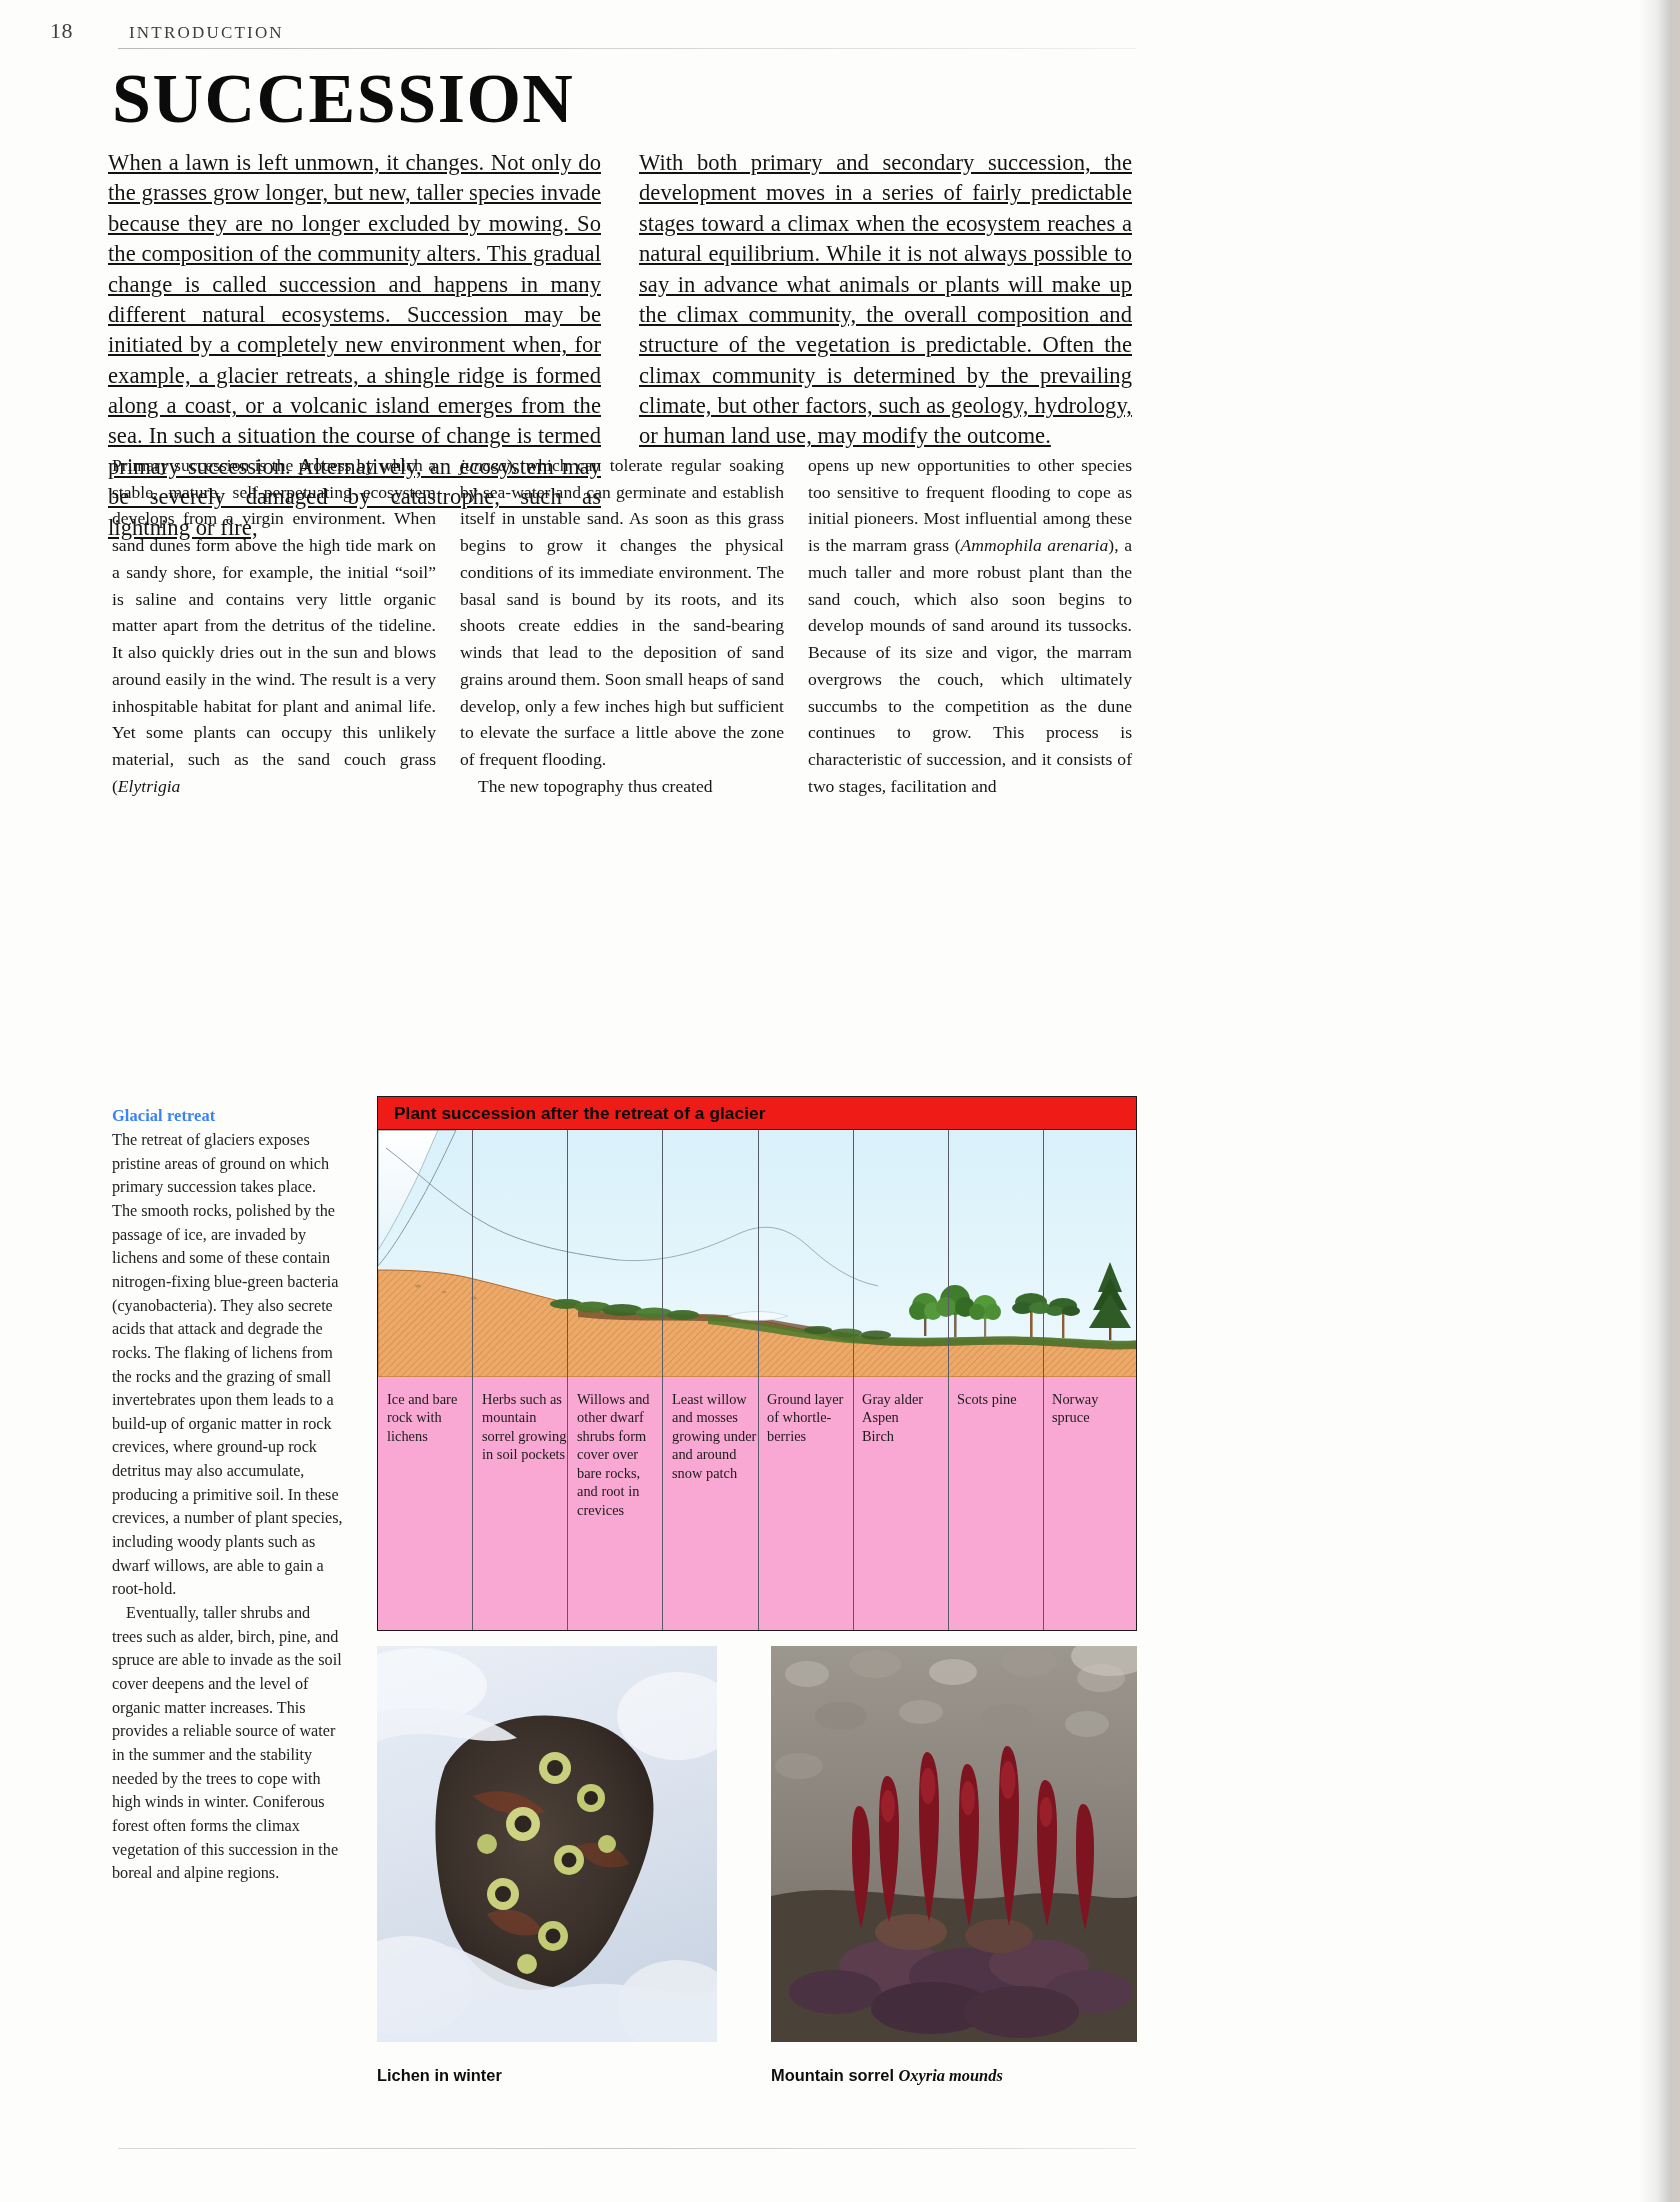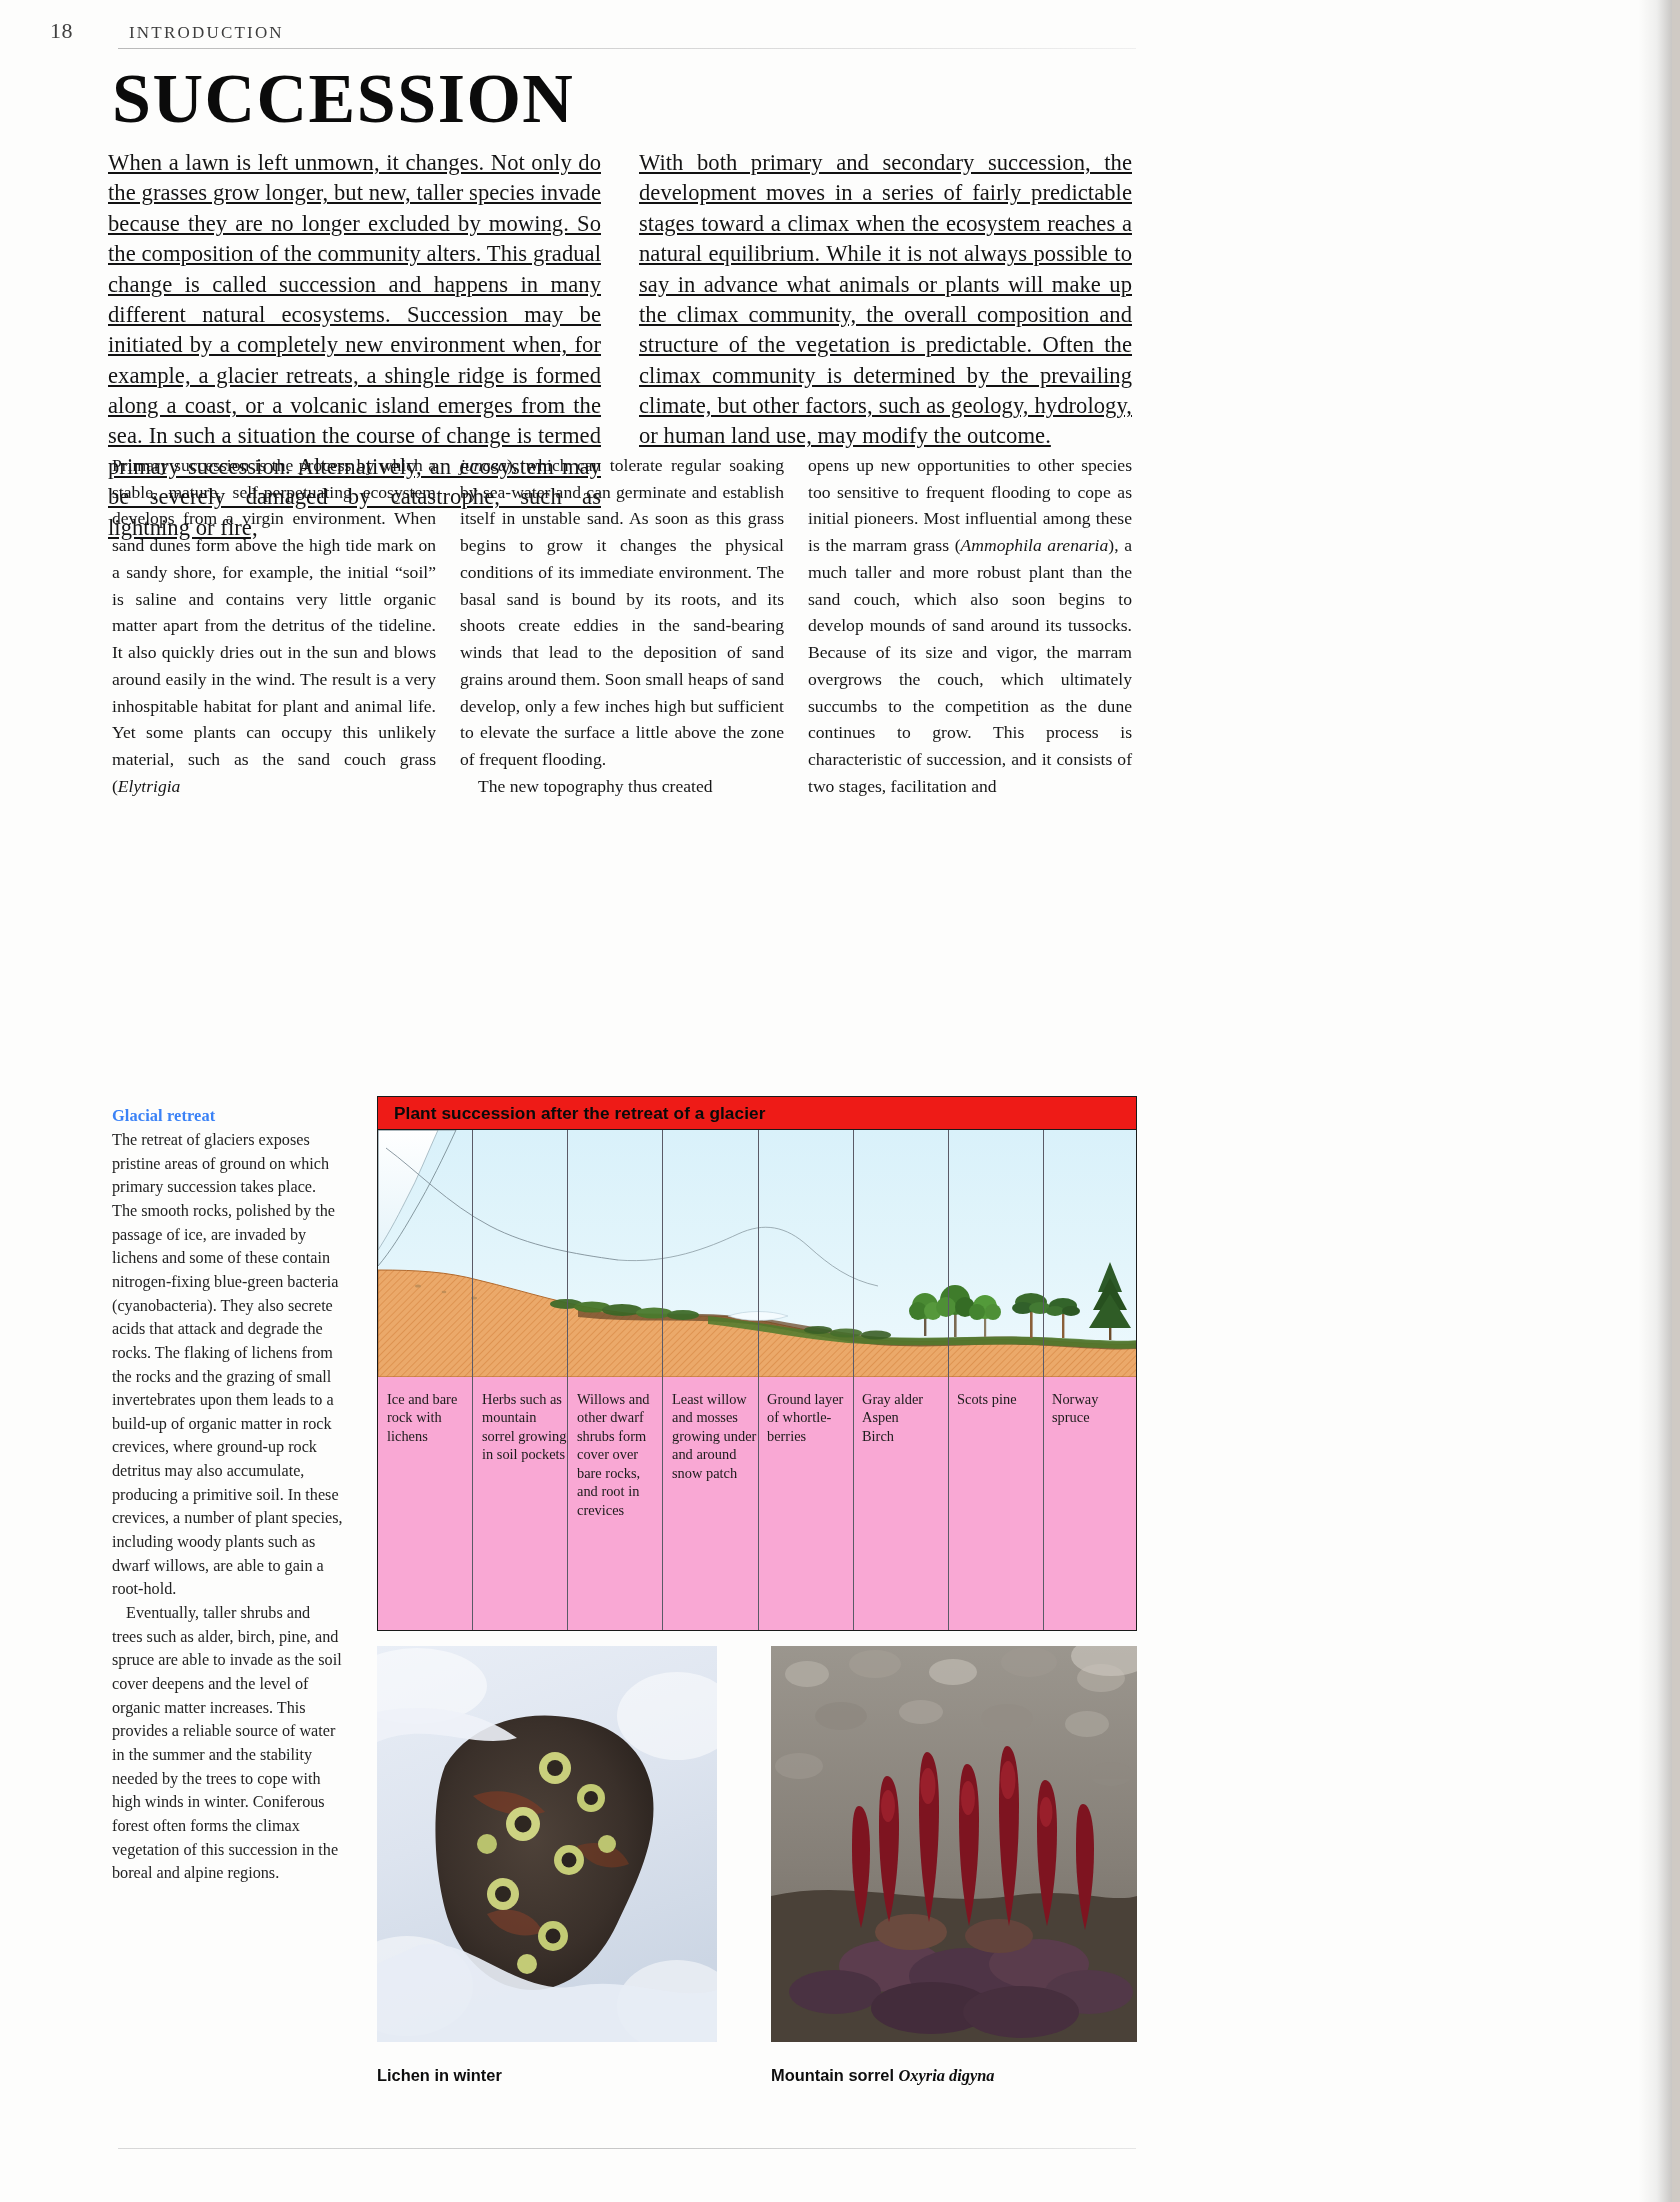--- a/index.html
+++ b/index.html
@@ -495,19 +495,19 @@
         <ellipse cx="197" cy="152" rx="7" ry="17"></ellipse>
         <ellipse cx="237" cy="134" rx="7.5" ry="19"></ellipse>
         <ellipse cx="275" cy="166" rx="6.5" ry="15"></ellipse>
       </g>
 
       <ellipse cx="340" cy="10" rx="40" ry="20" fill="#cfcac1" opacity="0.6"></ellipse>
     </svg>
   </div>
 
   <div class="photo-cap cap-a">Lichen in winter</div>
-  <div class="photo-cap cap-b"><span>Mountain sorrel </span><i>Oxyria digyna</i></div>
+  <div class="photo-cap cap-b"><span>Mountain sorrel </span><i>Oxyria mounds</i></div>
 
   <div class="rule-bottom"></div>
 
   <div class="gutter-shadow"></div>
   <div class="page-edge"></div>
 </div>
 
 </body></html>

